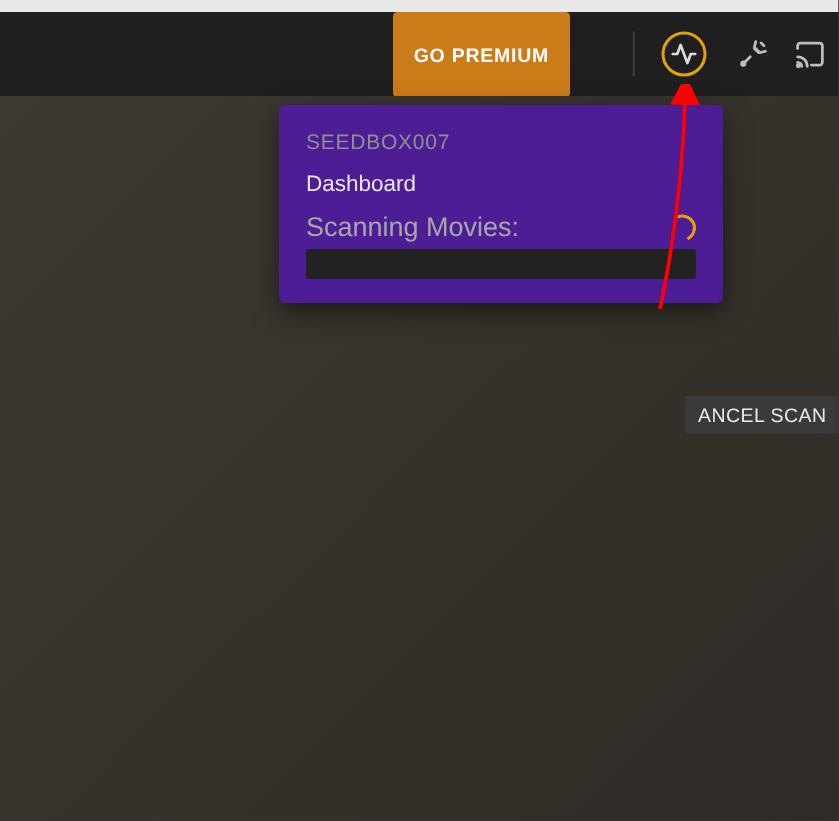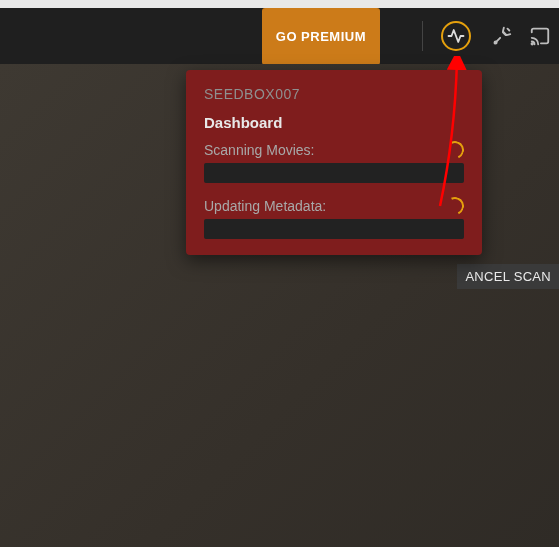--- a/index.html
+++ b/index.html
@@ -85,45 +85,45 @@
     font-size: 13px;
     padding: 5px 8px 5px 8px;
     letter-spacing: 0.3px;
   }
 
   .popover {
     position: absolute;
     left: 186px;
     top: 70px;
     width: 296px;
-    background: #7f1d1d;
+    background: #4c1d95;
     border-radius: 4px;
     box-shadow: 0 6px 18px rgba(0,0,0,0.5);
-    padding: 16px 18px 16px 18px;
+    padding: 16px 18px 2px 18px;
     color: #cfcfcf;
     font-size: 14px;
     z-index: 20;
   }
   .popover .server {
     color: #8f8f8f;
     letter-spacing: 0.5px;
     font-size: 14px;
     margin-bottom: 12px;
     font-weight: 500;
   }
   .popover .section-title {
     color: #e8e8e8;
-    font-weight: 700;
+    font-weight: 400;
     font-size: 15px;
     margin-bottom: 10px;
   }
   .task-row { margin-bottom: 14px; }
   .task-row .label {
     color: #a8a8a8;
-    font-size: 14px;
+    font-size: 18px;
     margin-bottom: 4px;
     display: flex;
     justify-content: space-between;
     align-items: center;
   }
   .task-row .bar {
     height: 20px;
     background: #222;
     border-radius: 2px;
   }
@@ -202,27 +202,20 @@
   <div class="section-title">Dashboard</div>
 
   <div class="task-row">
     <div class="label">
       <span>Scanning Movies:</span>
       <span class="spinner"></span>
     </div>
     <div class="bar"></div>
   </div>
 
-  <div class="task-row" style="margin-bottom:0;">
-    <div class="label">
-      <span>Updating Metadata:</span>
-      <span class="spinner"></span>
-    </div>
-    <div class="bar"></div>
-  </div>
 </div>
 
 <svg class="arrow" width="70" height="160">
   <defs>
     <marker id="ah" markerWidth="8" markerHeight="8" refX="4" refY="4" orient="auto">
       <path d="M0,0 L8,4 L0,8 Z" fill="#ff0000"></path>
     </marker>
   </defs>
   <path d="M35,150 Q50,80 52,4" stroke="#ff0000" stroke-width="2.5" fill="none" marker-end="url(#ah)"></path>
 </svg>

